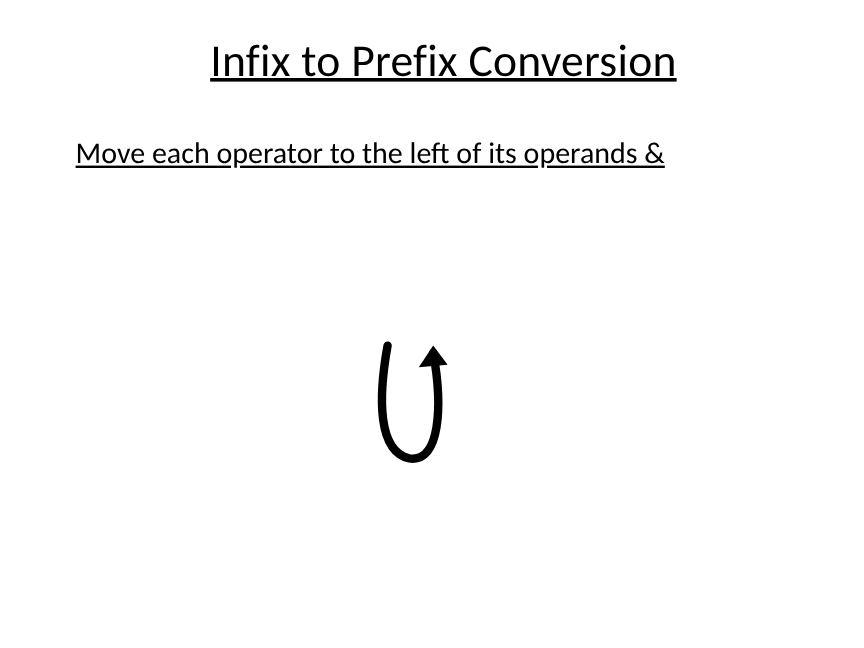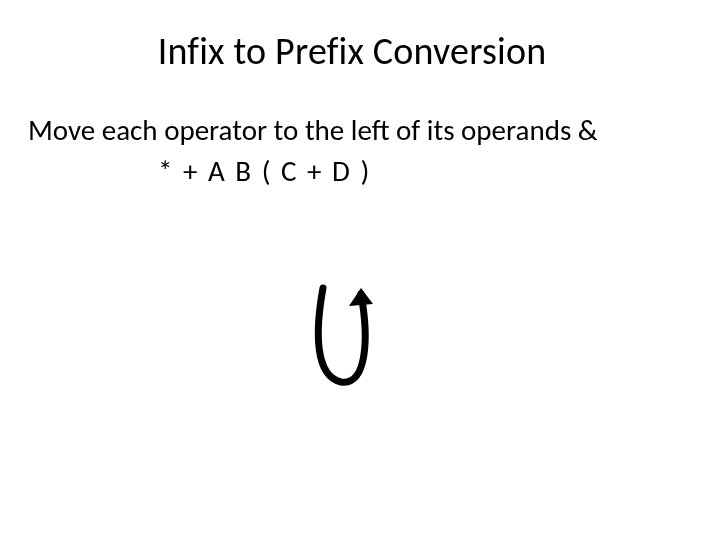--- a/index.html
+++ b/index.html
@@ -10,31 +10,32 @@
     background: #ffffff;
     font-family: Calibri, "Segoe UI", Arial, sans-serif;
     color: #000000;
     overflow: hidden;
   }
   .slide {
     width: 720px;
     height: 540px;
     position: relative;
     box-sizing: border-box;
-    padding: 28px 44px 0 28px;
+    padding: 28px 44px 0 63px;
+    text-decoration: underline;
   }
   .title {
     text-align: center;
     font-size: 38px;
     font-weight: 400;
     margin: 0 0 38px 0;
     letter-spacing: 0.2px;
   }
   .body-text {
-    font-size: 29px;
+    font-size: 25px;
     line-height: 1.28;
     font-weight: 400;
   }
   .body-para {
     margin: 0 0 4px 0;
   }
   .indent-line {
     margin: 0;
     padding-left: 28px;
   }
@@ -58,21 +59,20 @@
 </style>
 </head>
 <body>
 
 <div class="slide">
 
   <h1 class="title">Infix to Prefix Conversion</h1>
 
   <div class="body-text">
     <p class="body-para">Move each operator to the left of its operands &amp;</p>
-    <p class="expr-line">* + A  B  ( C + D )</p>
   </div>
 
   <div class="arrow-wrap" aria-label="curved-arrow">
     <svg viewBox="0 0 92 118">
       <path d="M 28 8
                C 20 52, 20 96, 46 102
                C 72 106, 74 58, 66 14" fill="none" stroke="#000000" stroke-width="7" stroke-linecap="round"></path>
       <polygon points="66,8 54,26 78,24" fill="#000000"></polygon>
     </svg>
   </div>

